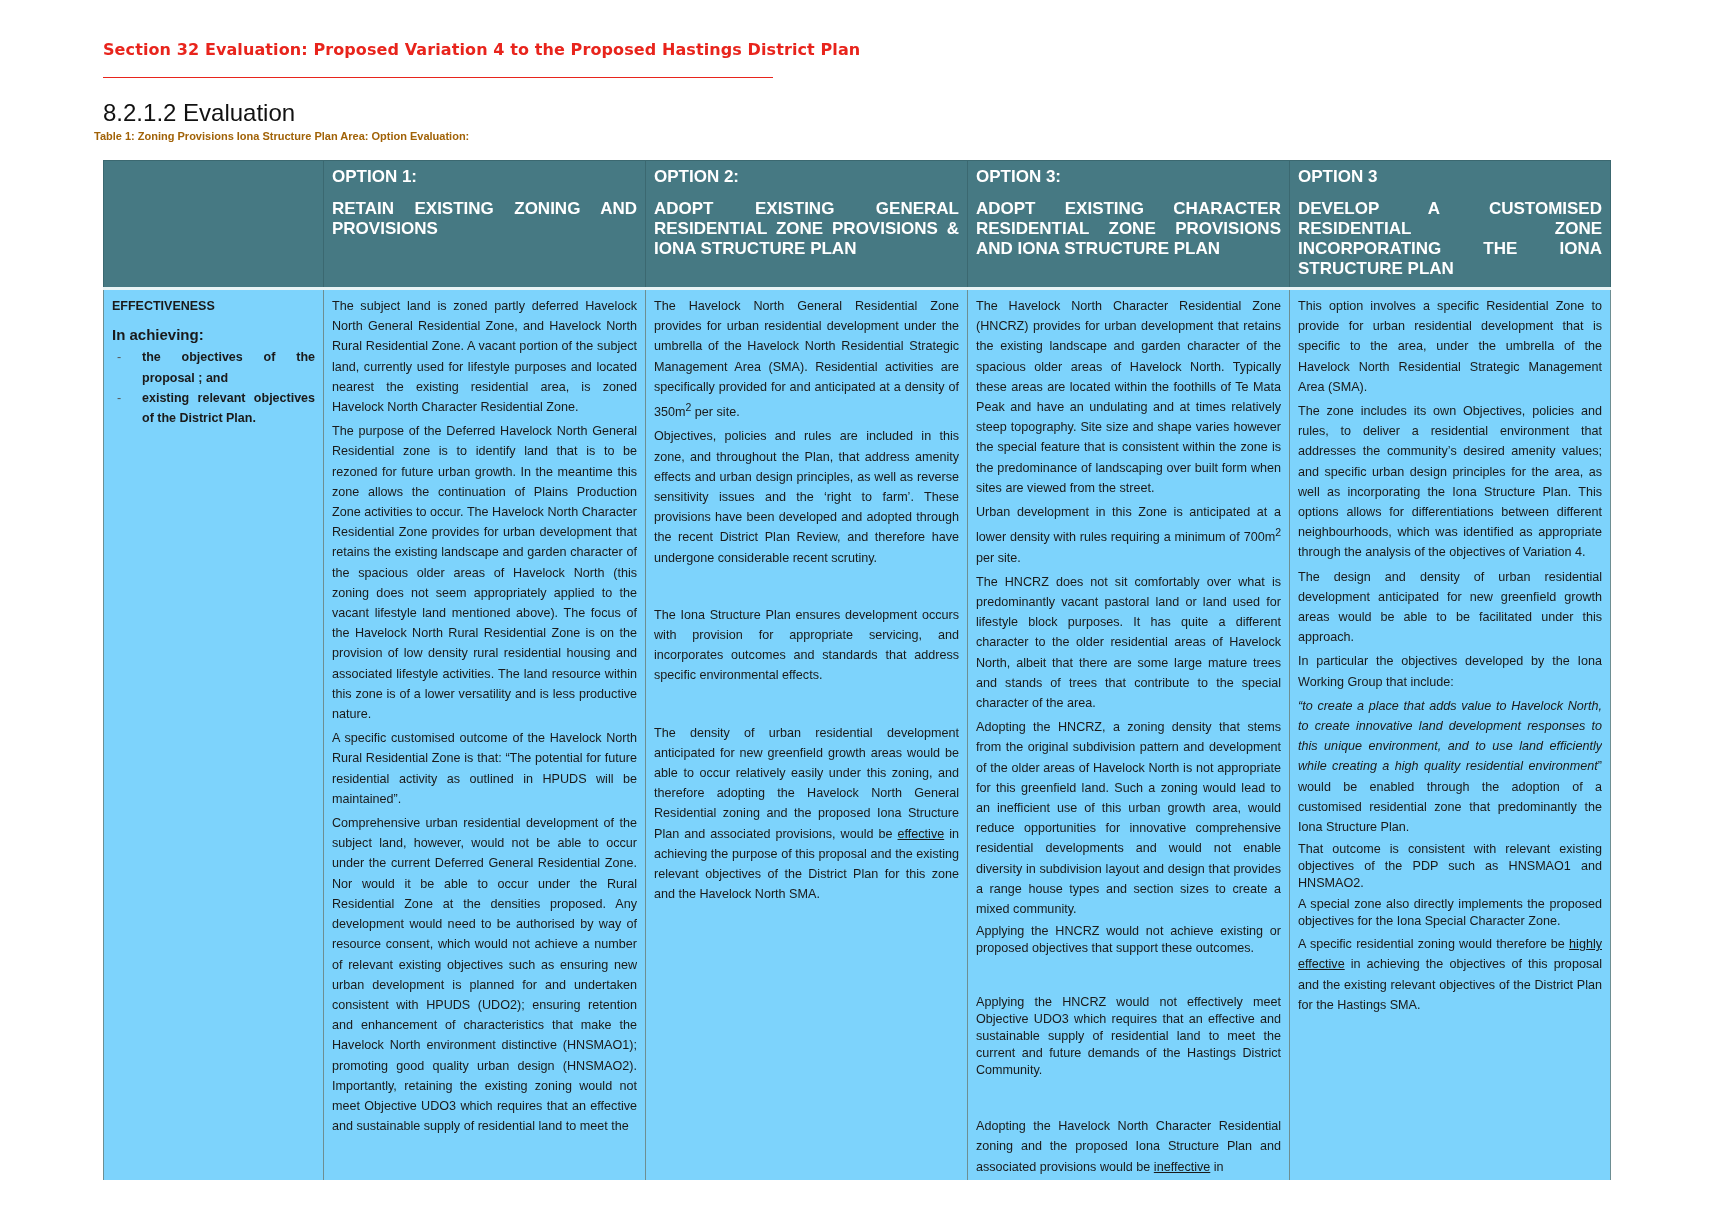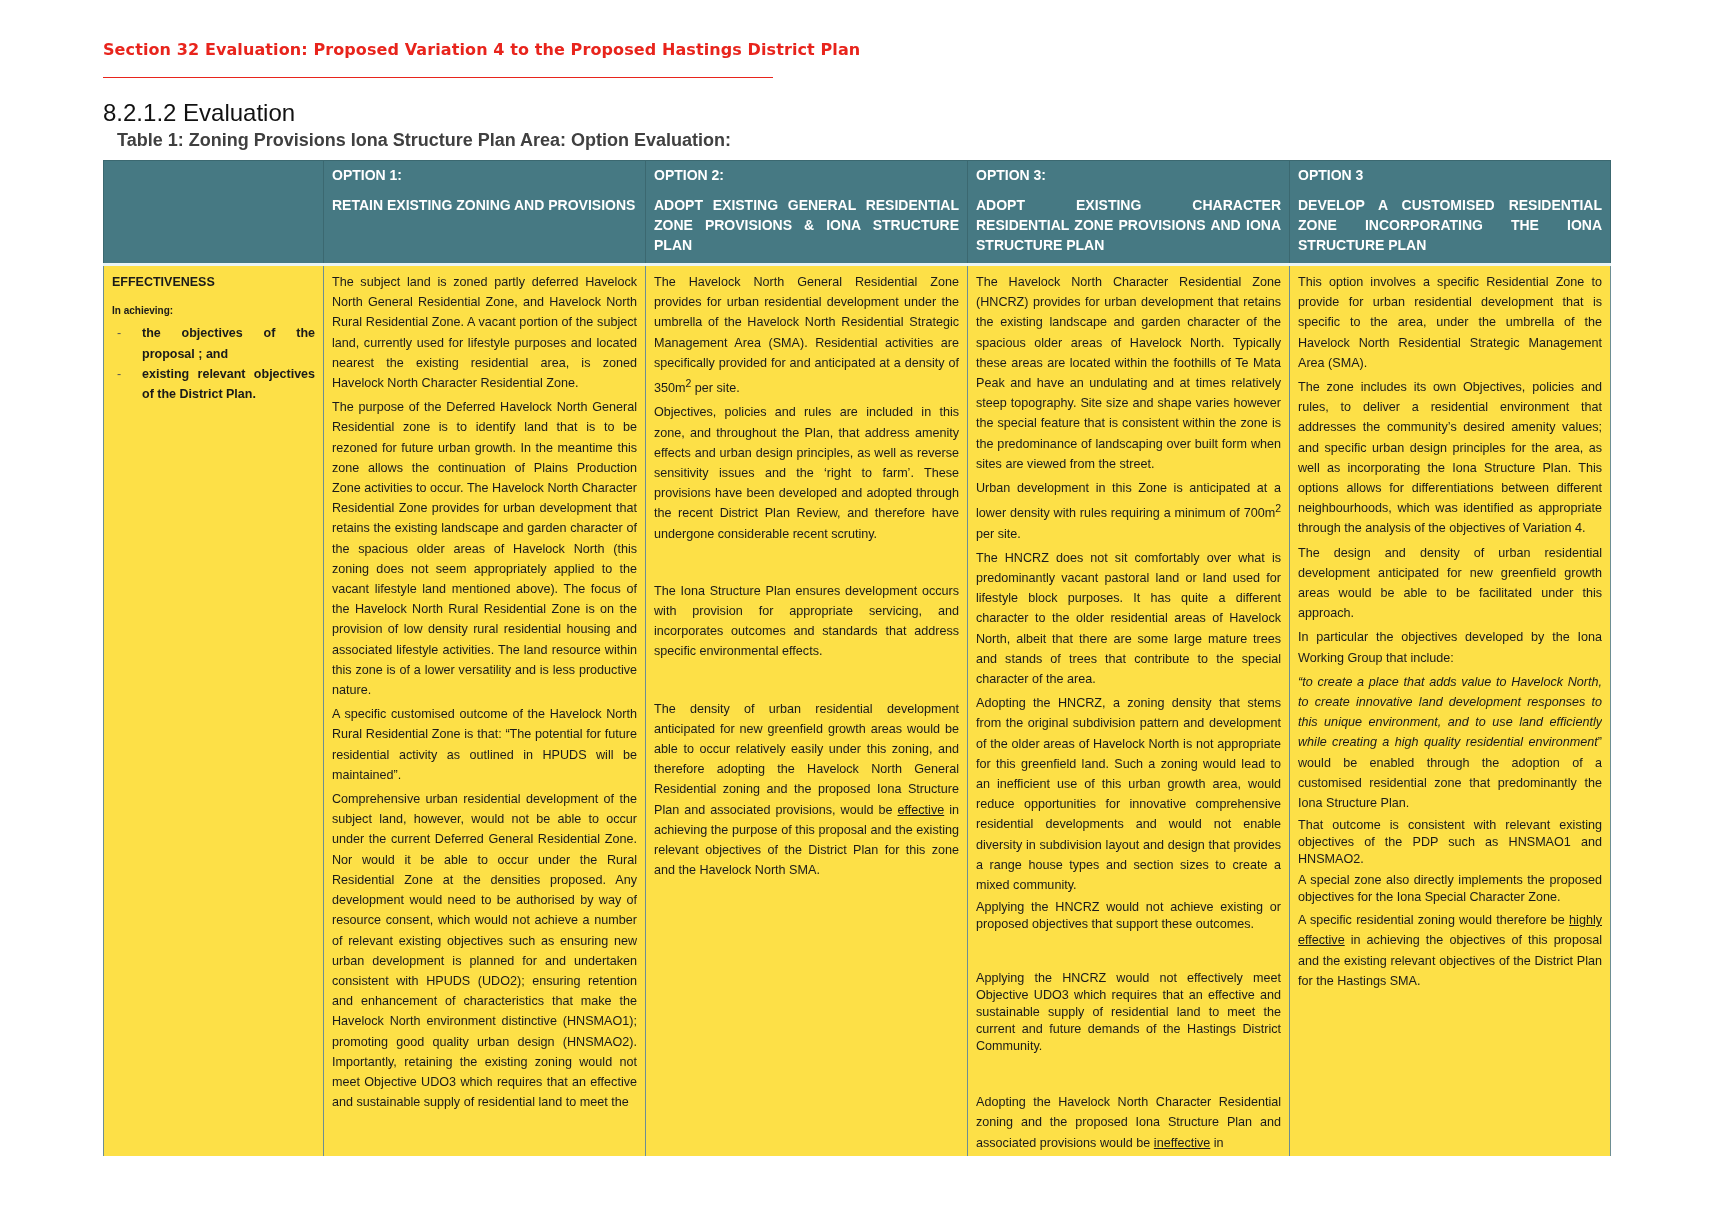--- a/index.html
+++ b/index.html
@@ -2,43 +2,43 @@
 <html><head>
 <meta charset="utf-8">
 <style>
   html, body { margin: 0; padding: 0; background: #ffffff; }
   body { width: 1710px; height: 1208px; position: relative; overflow: hidden;
          font-family: "Liberation Sans", "DejaVu Sans", sans-serif; color: #1a1a1a; }
   .doc-title { position: absolute; left: 103px; top: 40px; font-family: "DejaVu Sans", sans-serif;
                font-weight: bold; font-size: 16px; color: #e8241c; letter-spacing: 0.1px; }
   .doc-rule { position: absolute; left: 103px; top: 77px; width: 670px; height: 0; border-top: 1.6px solid #e8241c; }
   .section-heading { position: absolute; left: 103px; top: 99px; font-size: 24px; font-weight: normal; color: #111; }
-  .table-caption { position: absolute; left: 117px; top: 130px; font-size: 18px; font-weight: bold; color: #404040; }
+  .table-caption { position: absolute; left: 94px; top: 130px; font-size: 11px; font-weight: bold; color: #a16207; }
 
   .eval-table { position: absolute; left: 103px; top: 160px; width: 1507px; height: 967px;
                 border-collapse: collapse; table-layout: fixed; }
   .eval-table col.c0 { width: 220px; }
   .eval-table col.c1 { width: 322px; }
   .eval-table col.c2 { width: 322px; }
   .eval-table col.c3 { width: 322px; }
   .eval-table col.c4 { width: 321px; }
 
   .eval-table thead th { background: #467983; color: #ffffff; text-align: left; vertical-align: top;
-                         font-size: 14px; font-weight: bold; padding: 6px 8px 8px 8px; height: 67px;
+                         font-size: 17px; font-weight: bold; padding: 6px 8px 8px 8px; height: 67px;
                          border-left: 1px solid #3b6870; border-right: 1px solid #3b6870; border-top: 1px solid #3b6870; }
   .eval-table thead th .opt-num { display: block; margin-bottom: 12px; }
   .eval-table thead th .opt-title { display: block; text-align: justify; line-height: 20px; }
 
-  .eval-table tbody td { background: #fde047; vertical-align: top; padding: 6px 8px 4px 8px;
+  .eval-table tbody td { background: #7dd3fc; vertical-align: top; padding: 6px 8px 4px 8px;
                          font-size: 12.6px; line-height: 20.2px; text-align: justify;
                          border-left: 1.5px solid #6d8e92; border-right: 1.5px solid #6d8e92; border-top: 3px solid #e9f4f5; }
   .eval-table tbody td p { margin: 0 0 4px 0; }
   .eval-table tbody td p.gap { margin-top: 37px; }
   .crit-title { font-weight: bold; font-size: 12.5px; margin: 0 0 9px 0; }
-  .crit-sub { font-weight: bold; font-size: 10px; margin: 0 0 2px 0; }
+  .crit-sub { font-weight: bold; font-size: 15px; margin: 0 0 2px 0; }
   .crit-list { list-style: none; margin: 0; padding: 0; }
   .crit-list li { position: relative; padding-left: 30px; font-weight: bold; font-size: 12.5px; text-align: justify; }
   .crit-list li .dash { position: absolute; left: 5px; top: 0; font-weight: normal; color: #555; }
   .u-bold { font-weight: normal; text-decoration: underline; }
   .ital { font-style: italic; margin-top: 36px; }
   .cell-clip { height: 880px; overflow: hidden; }
 </style>
 </head>
 <body>
 

